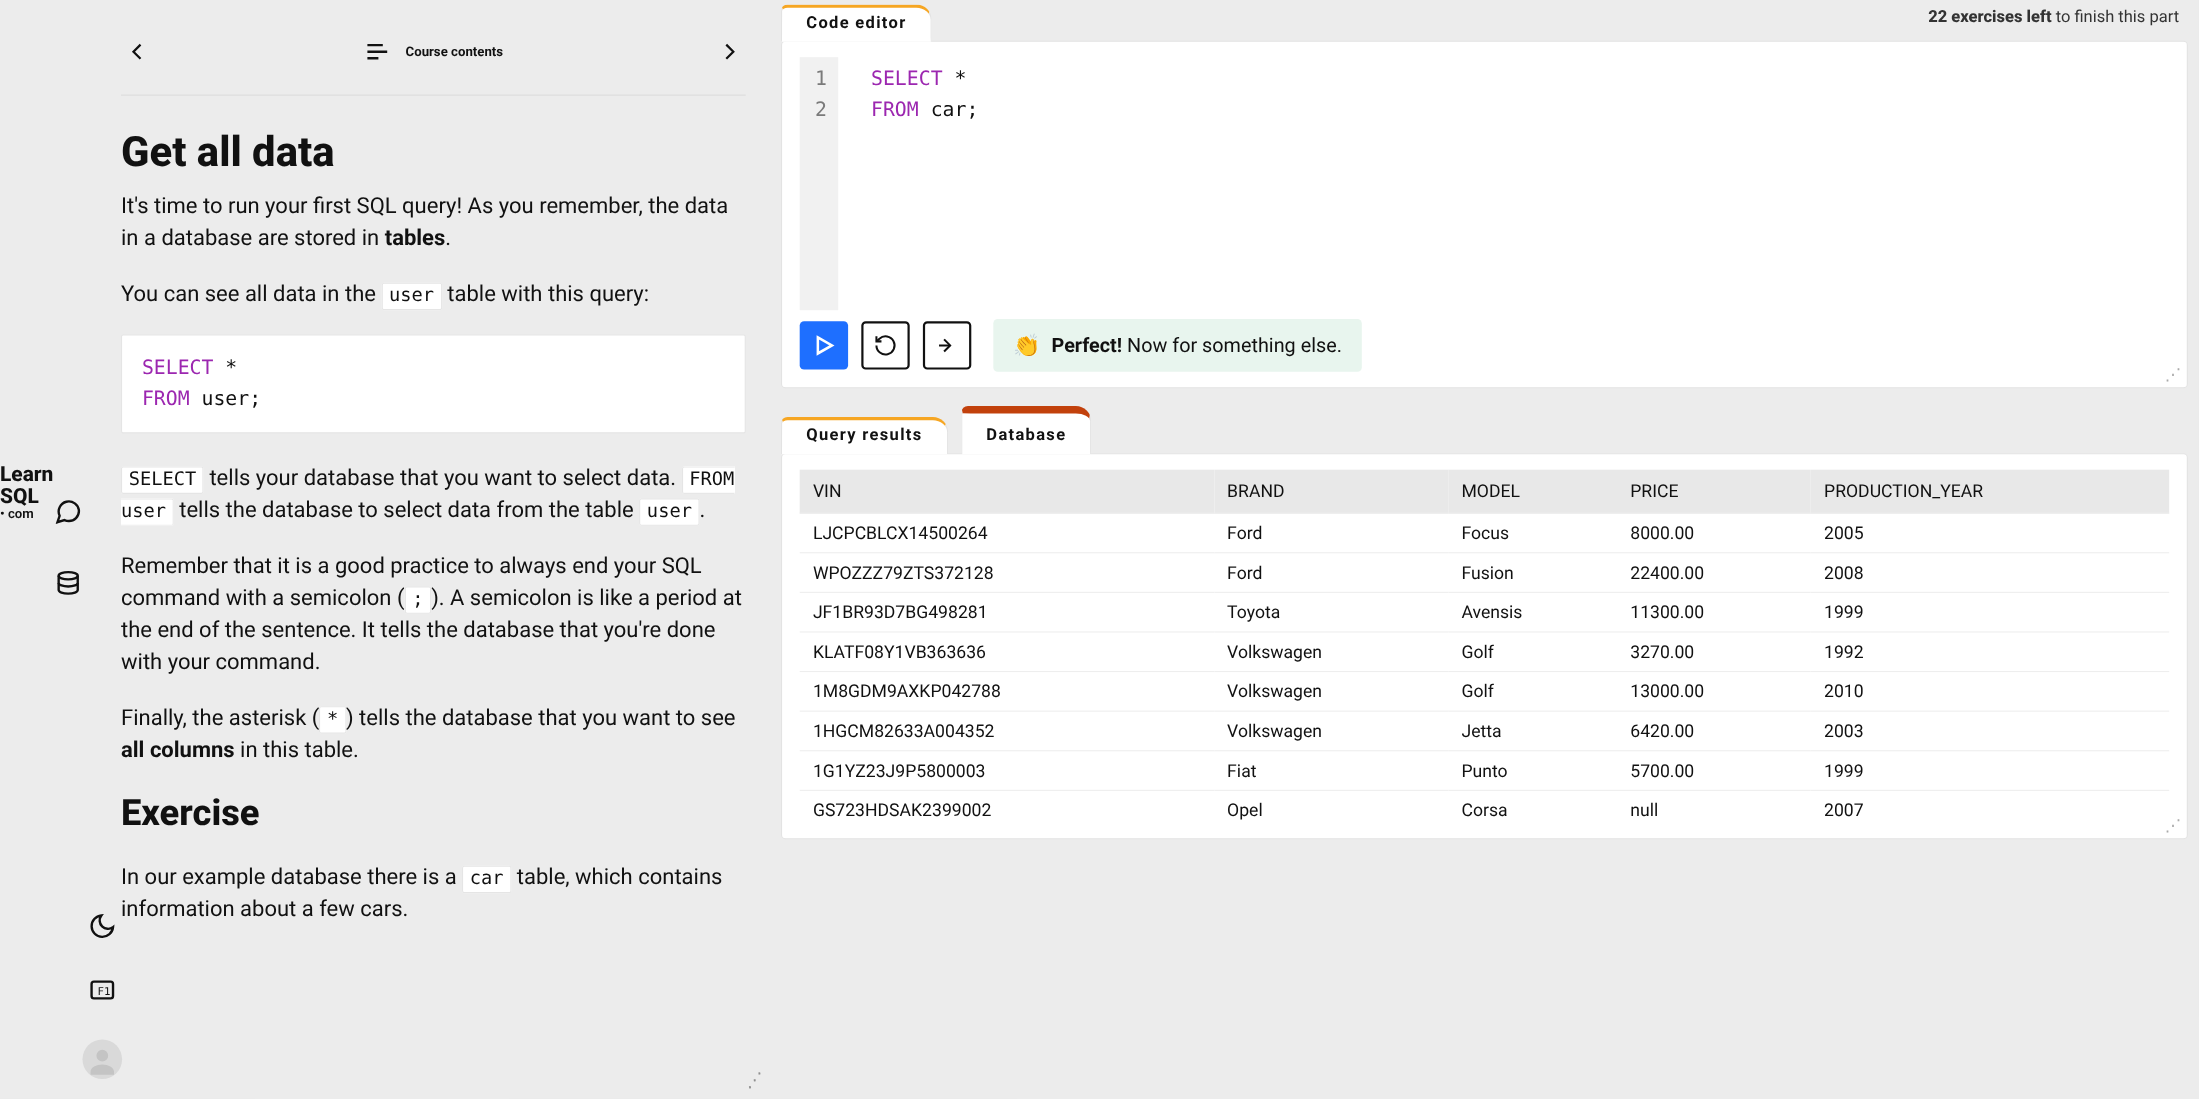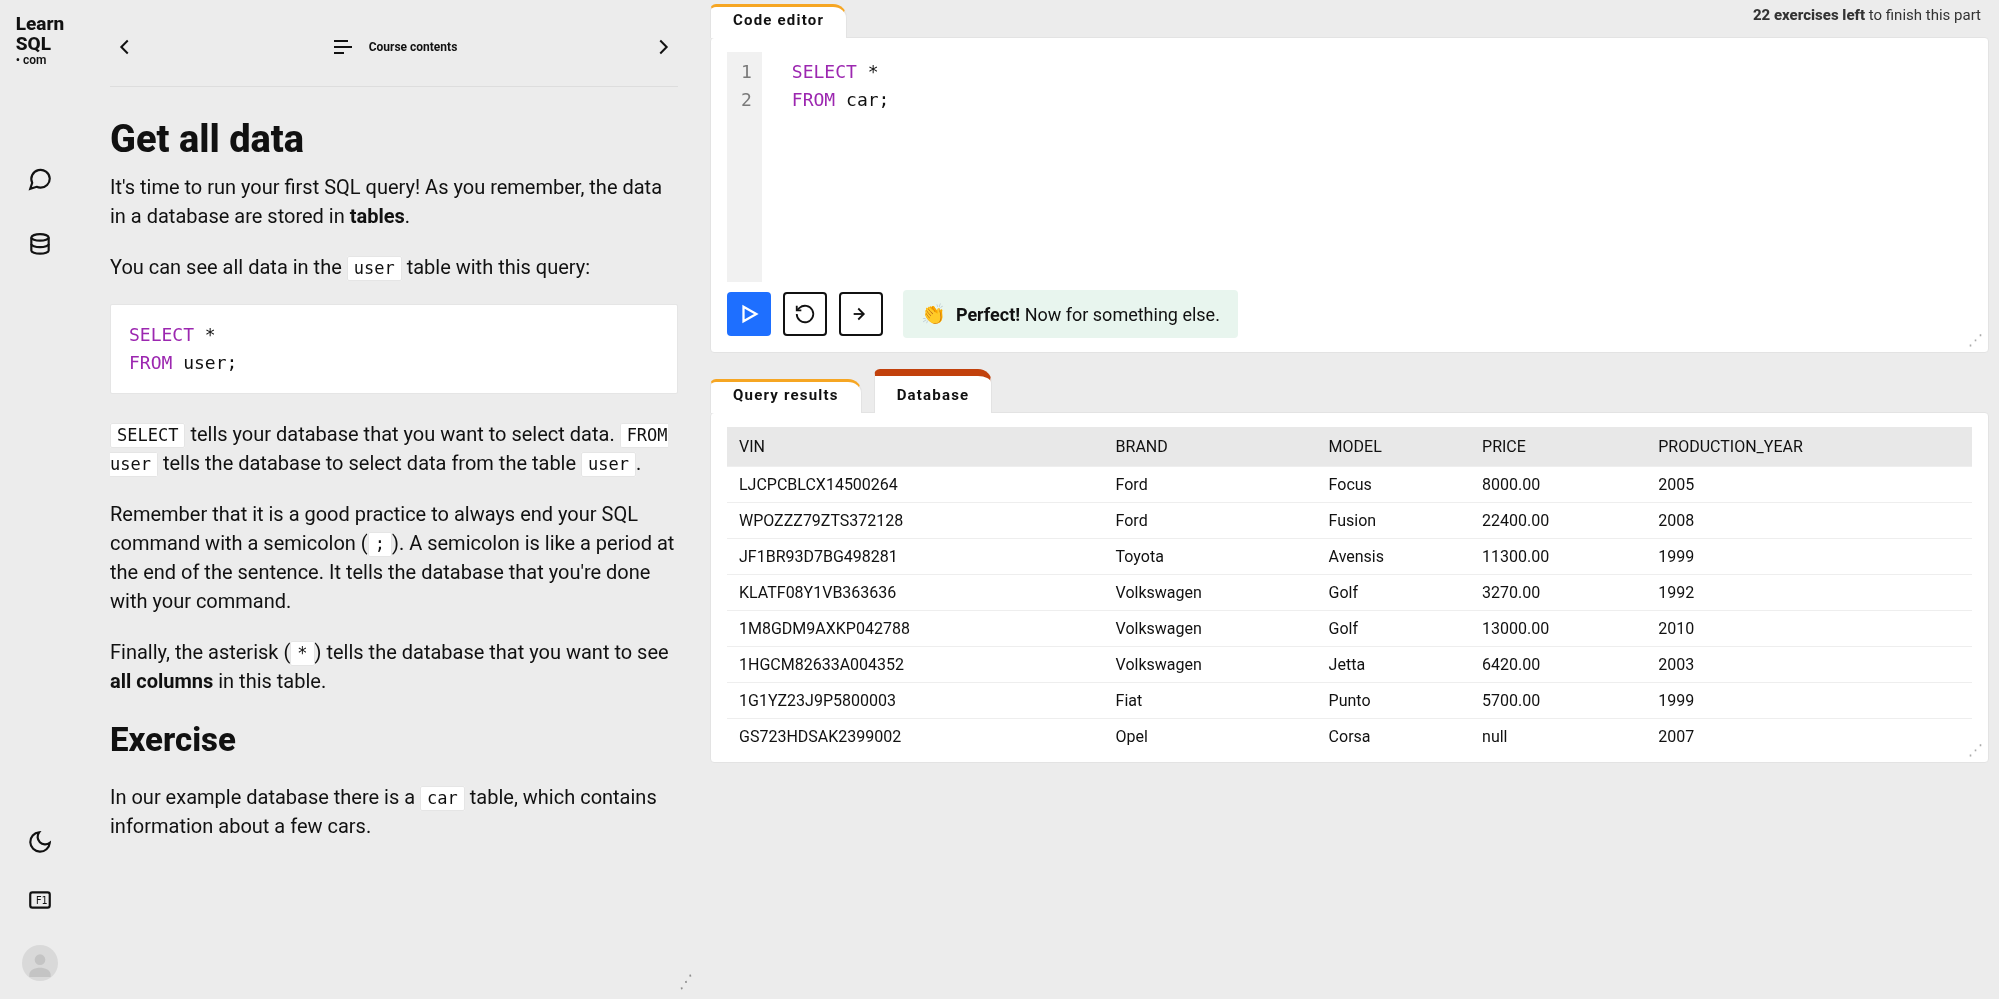--- a/index.html
+++ b/index.html
@@ -14,21 +14,21 @@
   .app {
     display: flex;
     height: 100vh;
   }
 
   
   .rail {
     width: 80px;
     background: #ececec;
     display: flex;
-    flex-direction: column;
+    flex-direction: row;
     align-items: center;
     padding: 14px 0 18px 0;
   }
   .logo {
     font-weight: 800;
     font-size: 19px;
     line-height: 1.05;
     text-align: left;
     margin-bottom: 100px;
   }

